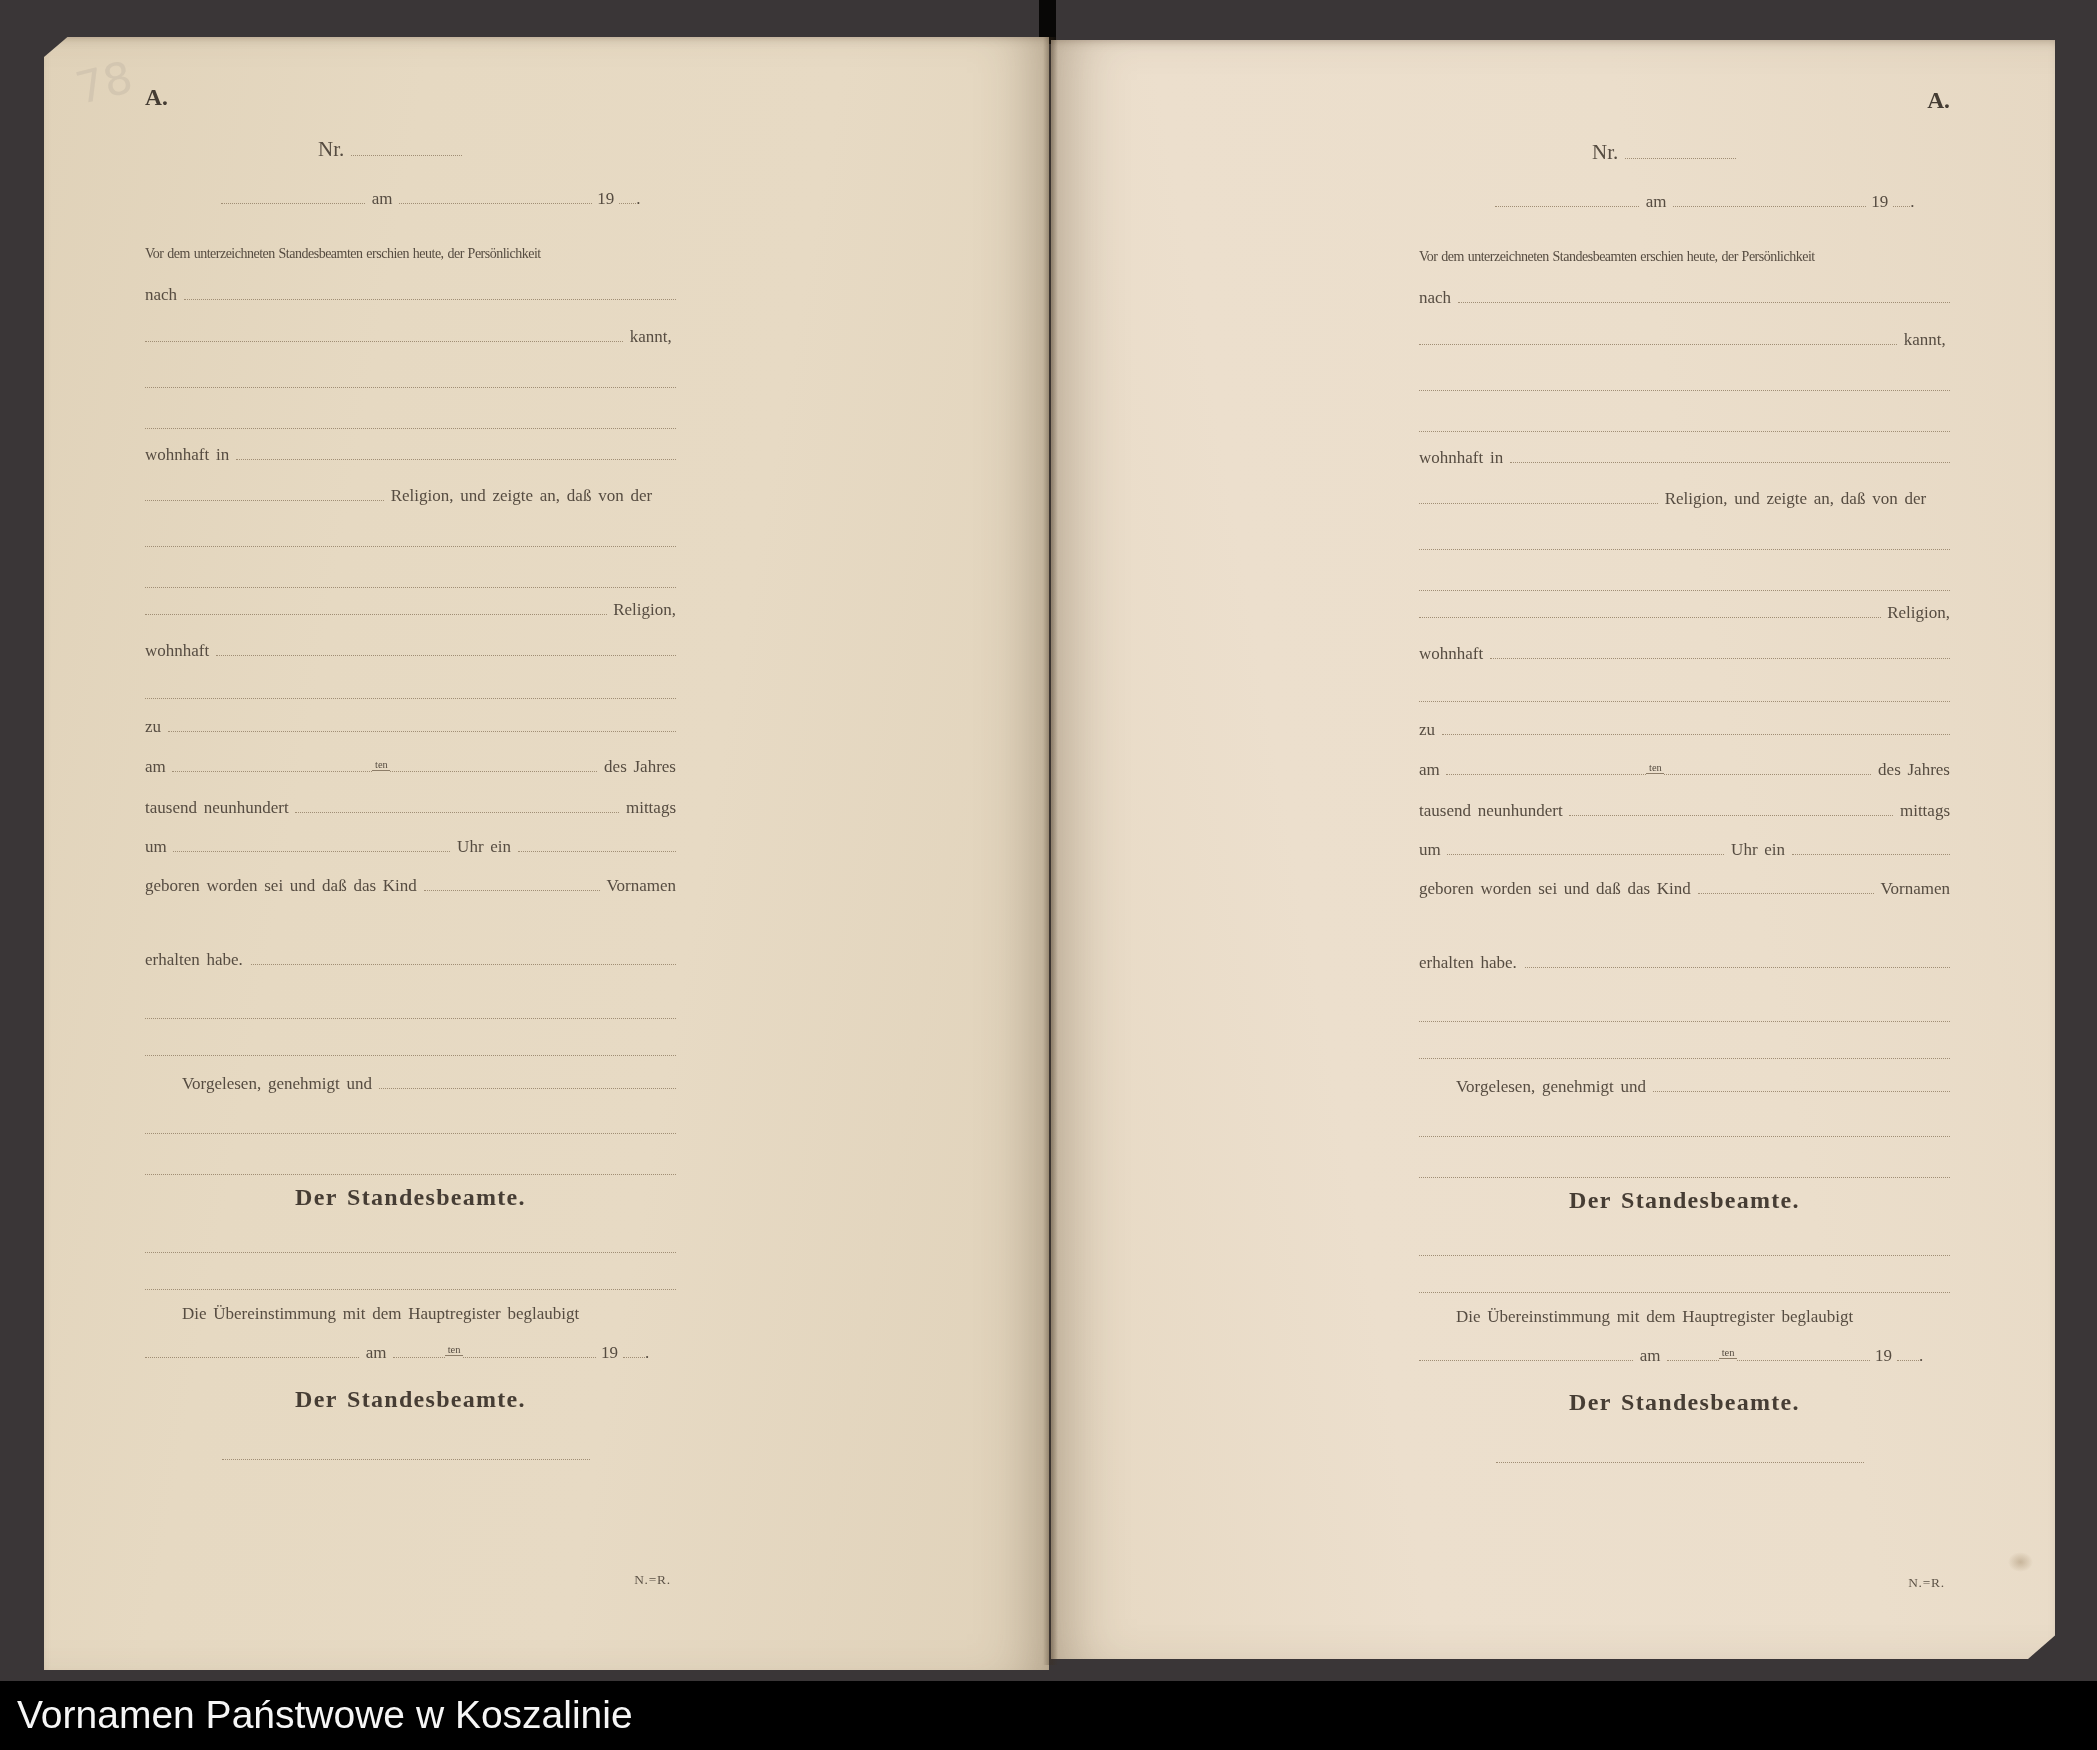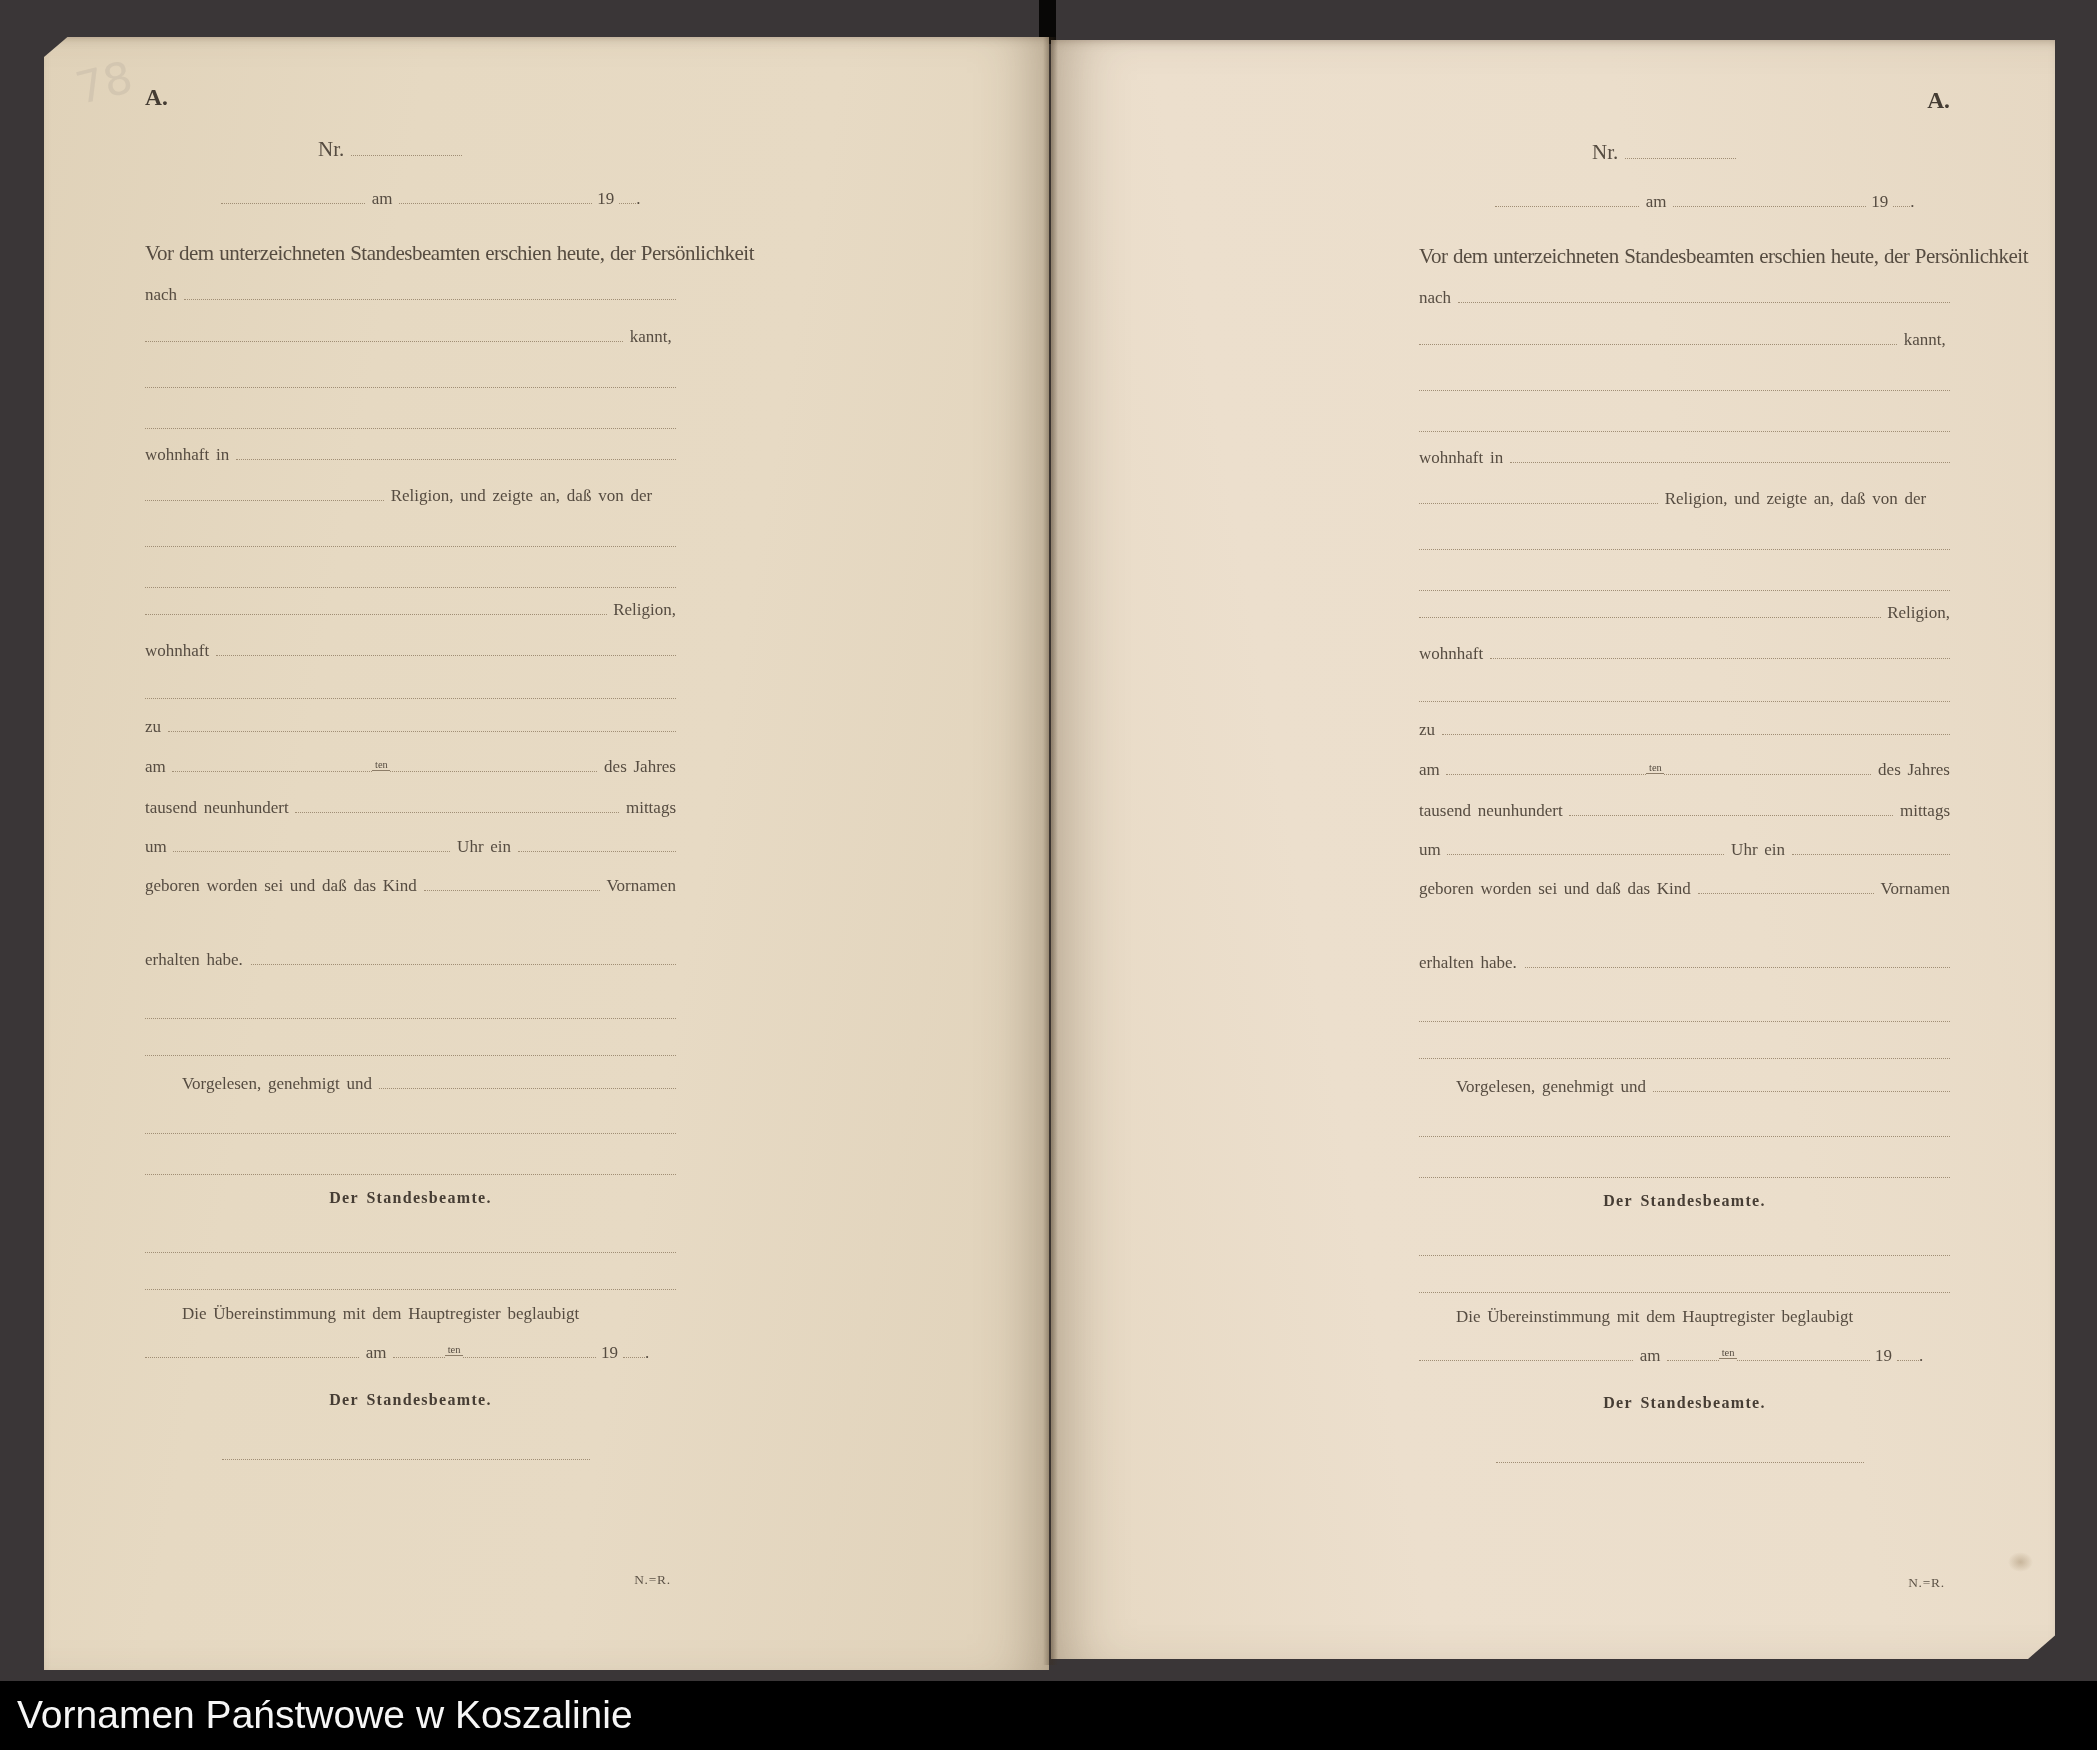--- a/index.html
+++ b/index.html
@@ -32,24 +32,24 @@
   .page--right .sheet{left:368px;}
   .letter{position:absolute;top:47px;left:0;font-weight:bold;font-size:23.5px;color:#443c33;}
   .page--right .letter{left:auto;right:0;}
 
   .row{display:flex;align-items:baseline;height:41px;line-height:41px;font-size:17px;
        word-spacing:2.5px;white-space:nowrap;}
   .row--line{align-items:flex-end;}
   .row--line .fill{margin-bottom:11px;}
   .row--center{justify-content:center;}
   .row--right{justify-content:flex-end;}
-  .row--bold .lbl{font-weight:bold;font-size:16px;letter-spacing:1.3px;color:#463d34;}
+  .row--bold .lbl{font-weight:bold;font-size:24px;letter-spacing:1.3px;color:#463d34;}
   .lbl{flex:0 0 auto;}
   .nr-size{font-size:21px;}
-  .tight{letter-spacing:-0.5px;font-size:21px;word-spacing:0.8px;}
+  .tight{letter-spacing:-0.5px;font-size:14px;word-spacing:0.8px;}
   .sp{flex:0 0 auto;height:0;}
   .fill{height:0;border-bottom:0.8px dotted #a08e75;}
   .fx{flex:1 1 auto;}
   .sup{font-size:10.5px;position:relative;top:-4.2px;border-bottom:0.8px solid #8d7d68;
        padding:0 2.5px;line-height:normal;}
   .mark{font-size:13.4px;letter-spacing:0.8px;color:#5d5347;}
 
   
   .band{position:absolute;left:0;top:1681px;width:100%;height:70px;background:#000;}
   .band span{position:absolute;left:17px;top:0;line-height:67px;font-size:39px;color:#f6f6f6;

